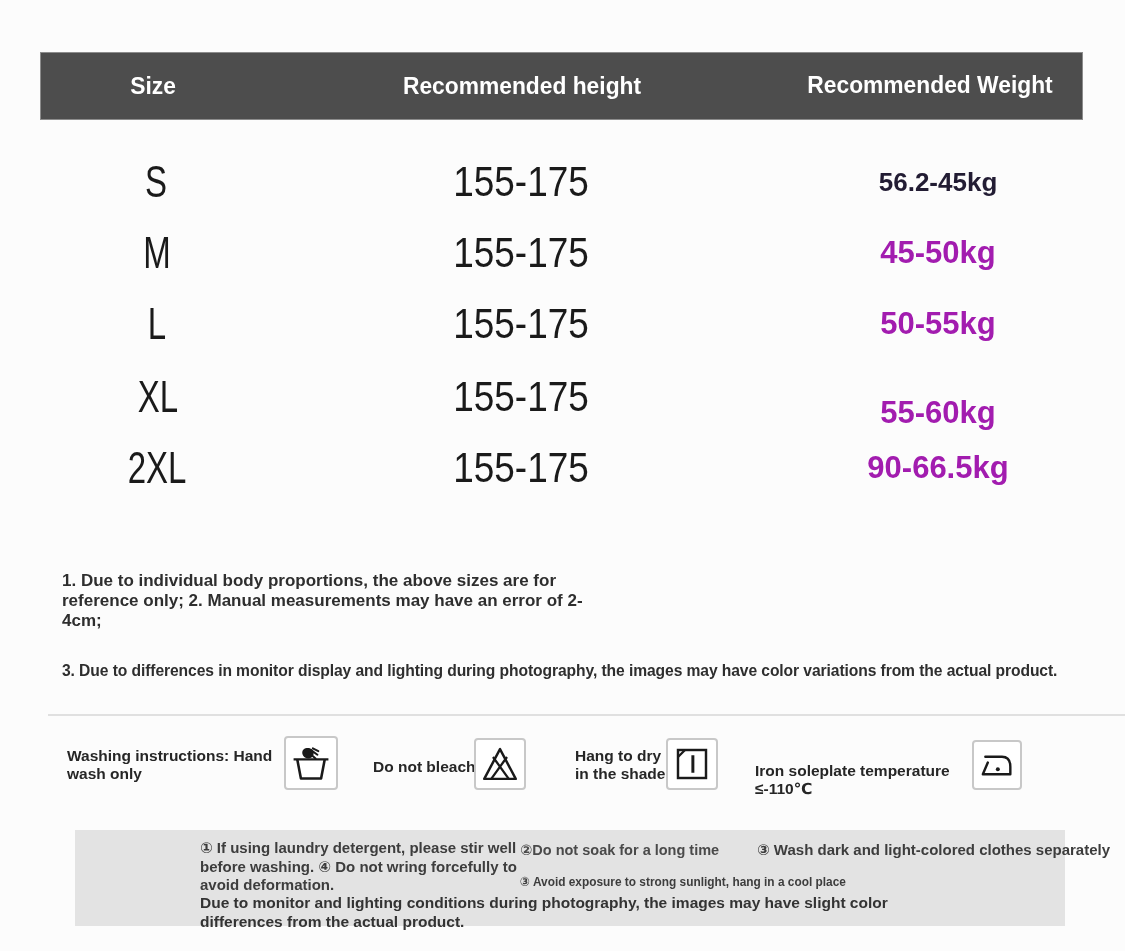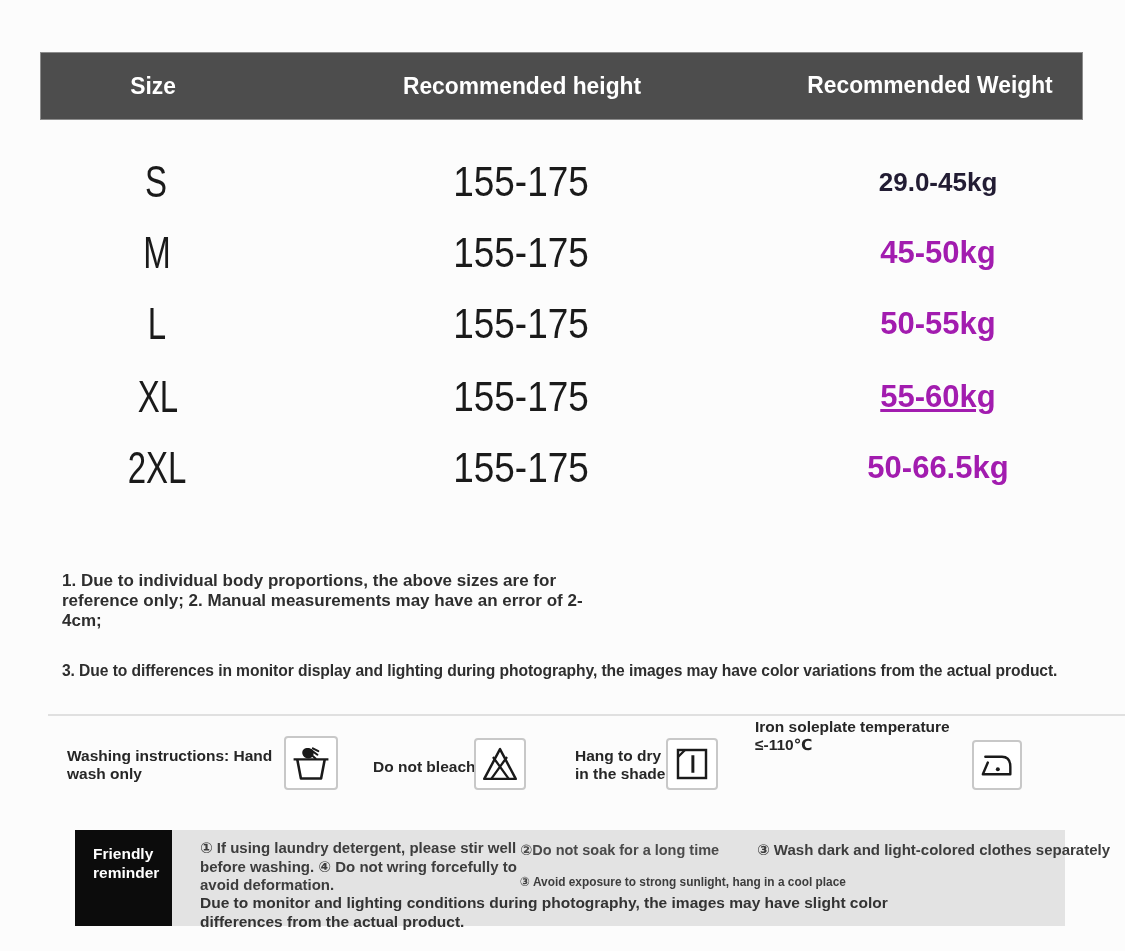--- a/index.html
+++ b/index.html
@@ -50,41 +50,41 @@
 <div class="page">
 
   <div class="abs hdr-bar"></div>
   <div class="abs ctr hdr-label" style="left:153px;top:86px;"><span class="cond">Size</span></div>
   <div class="abs ctr hdr-label" style="left:930px;top:85px;"><span class="cond">Recommended Weight</span></div>
   <div class="abs ctr hdr-label" style="left:522px;top:86px;"><span class="cond">Recommended height</span></div>
 
   <div>
     <div class="abs ctr cell cell-size" style="left:156px;top:182px;"><span class="cond">S</span></div>
     <div class="abs ctr cell cell-height" style="left:521px;top:182px;"><span class="cond">155-175</span></div>
-    <div class="abs ctr cell cell-weight cell-weight-s" style="left:938px;top:182px;">29.0-45kg</div>
+    <div class="abs ctr cell cell-weight cell-weight-s" style="left:938px;top:182px;">56.2-45kg</div>
   </div>
   <div>
     <div class="abs ctr cell cell-size" style="left:157px;top:253px;"><span class="cond">M</span></div>
     <div class="abs ctr cell cell-height" style="left:521px;top:253px;"><span class="cond">155-175</span></div>
     <div class="abs ctr cell cell-weight" style="left:938px;top:253px;">45-50kg</div>
   </div>
   <div>
     <div class="abs ctr cell cell-size" style="left:157px;top:324px;"><span class="cond">L</span></div>
     <div class="abs ctr cell cell-height" style="left:521px;top:324px;"><span class="cond">155-175</span></div>
     <div class="abs ctr cell cell-weight" style="left:938px;top:324px;">50-55kg</div>
   </div>
   <div>
     <div class="abs ctr cell cell-size" style="left:158px;top:397px;"><span class="cond">XL</span></div>
     <div class="abs ctr cell cell-height" style="left:521px;top:397px;"><span class="cond">155-175</span></div>
-    <div class="abs ctr cell cell-weight" style="left:938px;top:397px;text-decoration:underline;">55-60kg</div>
+    <div class="abs ctr cell cell-weight" style="left:938px;top:413px;">55-60kg</div>
   </div>
   <div>
     <div class="abs ctr cell cell-size" style="left:157px;top:468px;"><span class="cond">2XL</span></div>
     <div class="abs ctr cell cell-height" style="left:521px;top:468px;"><span class="cond">155-175</span></div>
-    <div class="abs ctr cell cell-weight" style="left:938px;top:468px;">50-66.5kg</div>
+    <div class="abs ctr cell cell-weight" style="left:938px;top:468px;">90-66.5kg</div>
   </div>
 
   <div class="abs note" style="left:62px;top:571px;width:552px;">1. Due to individual body proportions, the above sizes are for reference only; 2. Manual measurements may have an error of 2-4cm;</div>
   <div class="abs note note-3" style="left:62px;top:661px;"><span class="cond">3. Due to differences in monitor display and lighting during photography, the images may have color variations from the actual product.</span></div>
 
   <div class="abs divider" style="left:48px;top:714px;width:1077px;"></div>
 
   <div>
     <div class="abs care-label" style="left:67px;top:747px;width:212px;">Washing instructions: Hand wash only</div>
     <div class="abs icon-box" style="left:284px;top:736px;width:54px;height:54px;">
@@ -106,30 +106,29 @@
 
     <div class="abs care-label" style="left:575px;top:747px;width:100px;">Hang to dry in the shade</div>
     <div class="abs icon-box" style="left:666px;top:738px;width:52px;height:52px;">
       <svg width="42" height="42" viewBox="0 0 48 48">
         <rect x="8" y="8" width="32" height="32" fill="none" stroke="#1a1a1a" stroke-width="2.8"></rect>
         <path d="M25 14 V34" stroke="#1a1a1a" stroke-width="3.4"></path>
         <path d="M8 16 L16 8" stroke="#1a1a1a" stroke-width="2.6"></path>
       </svg>
     </div>
 
-    <div class="abs care-label" style="left:755px;top:718px;width:218px;">Iron soleplate temperature ≤-110℃</div>
+    <div class="abs care-label" style="left:755px;top:762px;width:218px;">Iron soleplate temperature ≤-110℃</div>
     <div class="abs icon-box" style="left:972px;top:740px;width:50px;height:50px;">
       <svg width="40" height="40" viewBox="0 0 48 48">
         <path d="M10 14 L30 14 C37 14 40 19 40 26 L40 35 L7 35 L13 21" fill="none" stroke="#1a1a1a" stroke-width="2.9" stroke-linejoin="round" stroke-linecap="round"></path>
         <circle cx="25" cy="29" r="2.4" fill="#1a1a1a"></circle>
       </svg>
     </div>
   </div>
 
   <div class="abs reminder-bg" style="left:75px;top:830px;width:990px;height:96px;"></div>
-  <div class="abs reminder-box" style="left:75px;top:830px;width:97px;height:96px;">Friendly reminder</div>
   <div class="abs tip" style="left:200px;top:839px;width:322px;">① If using laundry detergent, please stir well before washing. ④ Do not wring forcefully to avoid deformation.</div>
   <div class="abs tip tip-2" style="left:520px;top:841px;">②Do not soak for a long time</div>
   <div class="abs tip tip-3" style="left:757px;top:841px;">③ Wash dark and light-colored clothes separately</div>
   <div class="abs tip tip-4" style="left:520px;top:873px;"><span class="cond">③ Avoid exposure to strong sunlight, hang in a cool place</span></div>
   <div class="abs reminder-footer" style="left:200px;top:894px;width:770px;">Due to monitor and lighting conditions during photography, the images may have slight color differences from the actual product.</div>
 
 </div>
 
 </body></html>

